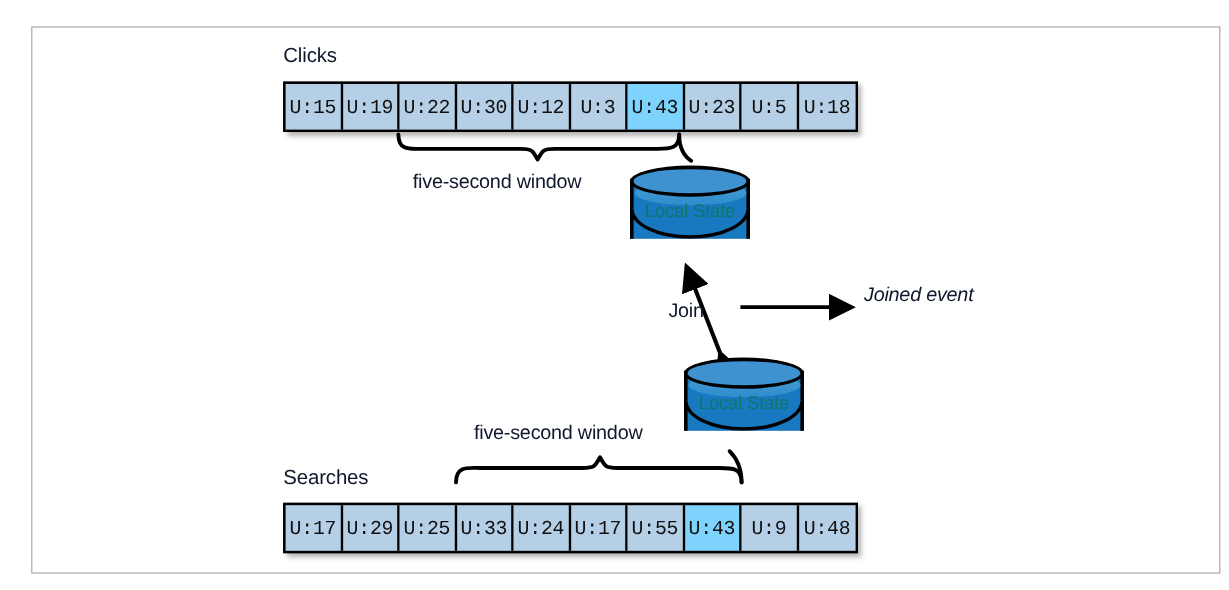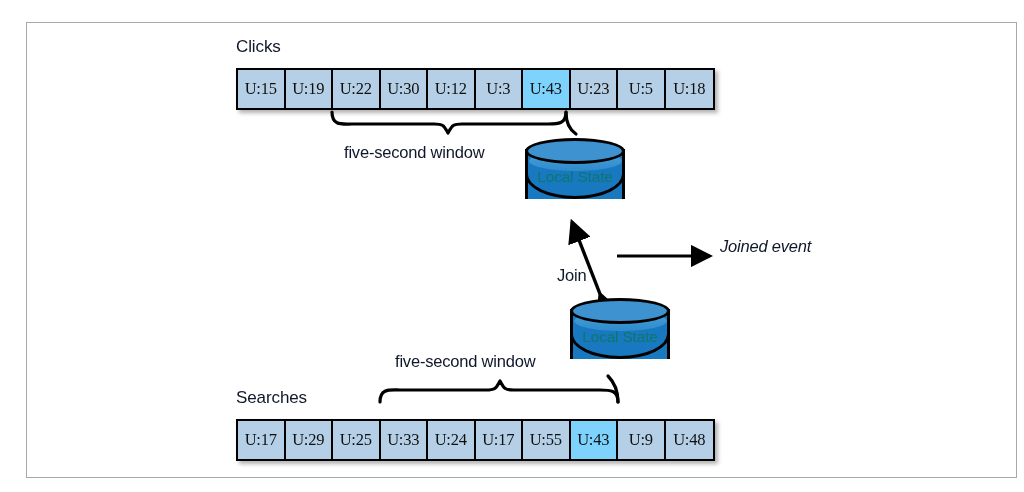--- a/index.html
+++ b/index.html
@@ -41,21 +41,21 @@
   }
   .cell {
     width: 47.9px;
     height: 100%;
     box-sizing: border-box;
     border-right: 2.5px solid #000000;
     background: #b5d0e6;
     display: flex;
     align-items: center;
     justify-content: center;
-    font-family: Liberation Serif, serif;
+    font-family: Liberation Mono, monospace;
     font-size: 16.5px;
     color: #101010;
     letter-spacing: -0.2px;
   }
   .cell:last-child { border-right: none; }
   .cell.hl { background: #7dd3fc; }
 
   .stream-label {
     position: absolute;
     font-family: "Liberation Sans", sans-serif;
@@ -203,21 +203,21 @@
 
     <line x1="600" y1="294" x2="572" y2="222" stroke="#000" stroke-width="3.4" marker-start="url(#arrowhead)" marker-end="url(#arrowhead)"></line>
 
     <line x1="617" y1="256" x2="710" y2="256" stroke="#000" stroke-width="3.2" marker-end="url(#arrowhead)"></line>
   </svg>
 
   <div class="anno" style="left:344px; top:143px;">five-second window</div>
 
   <div class="anno" style="left:395px; top:352px;">five-second window</div>
 
-  <div class="anno" style="left:557px; top:266px;">Join</div>
+  <div class="anno" style="left:557px; top:250px;">Join</div>
 
   <div class="anno" style="left:720px; top:237px;font-style:italic;">Joined event</div>
 
   <div class="cylinder" style="left:525px; top:138px;">
     <div class="cyl-body"></div>
     <div class="cyl-bottom"></div>
     <div class="cyl-sheen"></div>
     <div class="cyl-top"></div>
     <div class="cyl-text">Local State</div>
   </div>

